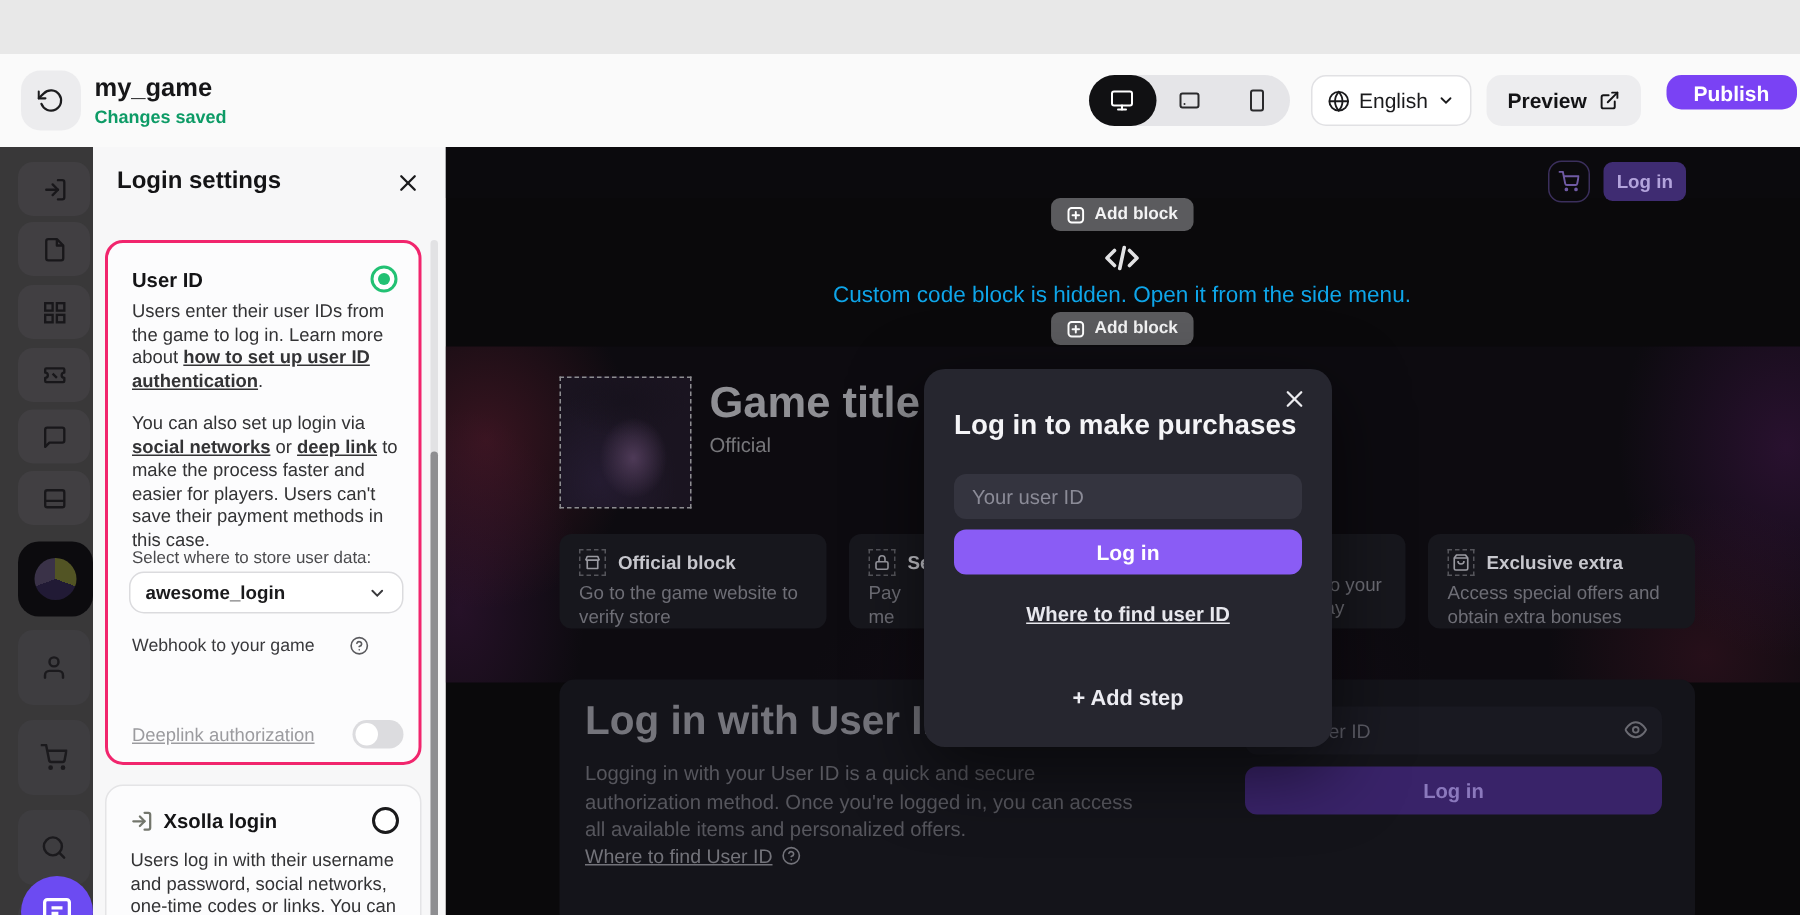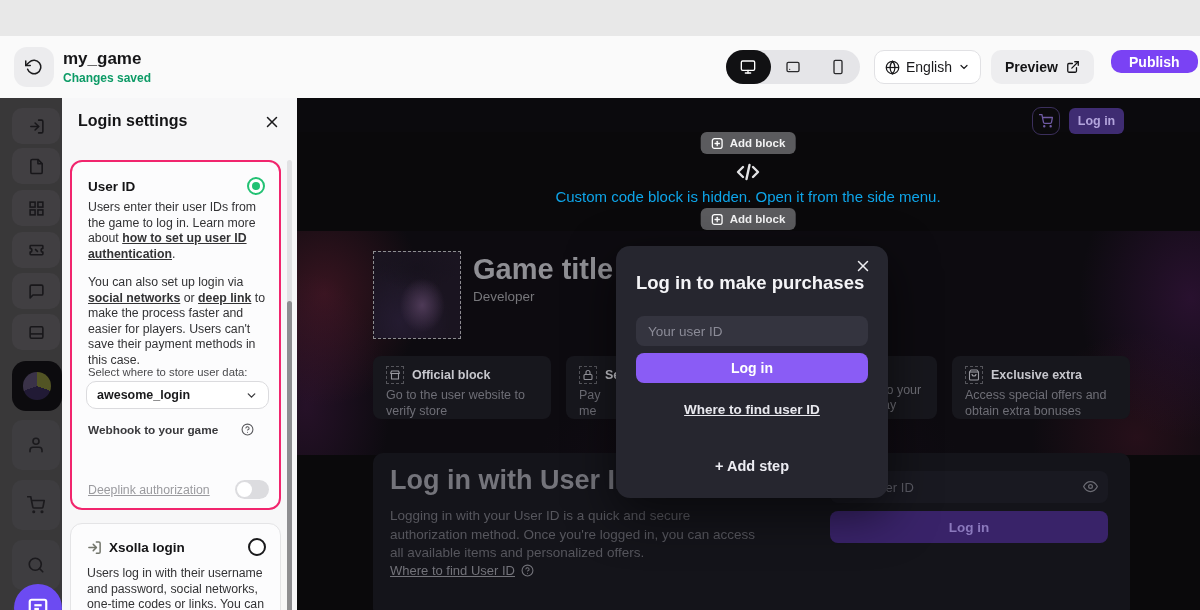--- a/index.html
+++ b/index.html
@@ -54,21 +54,21 @@
   .radio.on{border-color:#22C173;}
   .radio.on::after{content:"";position:absolute;left:3px;top:3px;width:8px;height:8px;border-radius:50%;background:#22C173;}
   .opt-text{position:absolute;left:16px;width:182px;font-size:12.3px;line-height:15.6px;color:#333335;}
   .opt-text a{color:#333335;font-weight:bold;text-decoration:underline;cursor:pointer;}
   .small-label{position:absolute;left:16px;font-size:11.3px;color:#4A4A4D;}
   .field{position:absolute;left:14px;width:183px;height:28px;background:#fff;border:1px solid #DBDBDE;border-radius:10px;}
   .select-box{display:flex;align-items:center;justify-content:space-between;padding:0 10px;cursor:pointer;}
   .select-box span{font-size:12.5px;font-weight:bold;color:#1a1a1c;}
   .field input{width:100%;height:100%;border:none;background:transparent;border-radius:10px;padding:0 9px;
                font-size:11.8px;color:#1a1a1c;font-family:"Liberation Sans",sans-serif;outline:none;}
-  .wh-label{display:flex;gap:23px;color:#39393c;font-size:11.8px;font-weight:bold;}
+  .wh-label{display:flex;align-items:center;gap:23px;color:#39393c;font-size:11.8px;}
   .toggle-row{position:absolute;left:16px;width:181px;display:flex;align-items:center;justify-content:space-between;}
   .toggle-row label{font-size:12.3px;color:#9B9B9F;text-decoration:underline;}
   .toggle{width:34px;height:19px;border-radius:10px;background:#DCDCDF;position:relative;cursor:pointer;flex:none;}
   .toggle::after{content:"";position:absolute;left:2px;top:2px;width:15px;height:15px;border-radius:50%;background:#fff;}
 
   
   .preview{position:absolute;left:297px;top:62px;width:903px;height:548px;background:#0A090B;z-index:10;overflow:hidden;}
   .hero-art{position:absolute;left:0;top:133px;width:903px;height:224px;
     background:
       radial-gradient(140px 160px at 3% 28%, rgba(122,34,56,.40), transparent 70%),
@@ -416,34 +416,34 @@
             <rect x="3" y="3" width="18" height="18" rx="4"></rect>
             <line x1="12" y1="8" x2="12" y2="16"></line>
             <line x1="8" y1="12" x2="16" y2="12"></line>
           </svg>
         </span>
       <span>Add block</span>
     </button>
 
     <div class="game-logo"></div>
     <div class="game-title">Game title</div>
-    <div class="game-dev">Developer</div>
+    <div class="game-dev">Official</div>
 
     <div class="card" style="left:76px">
       <div class="card-head">
         <span class="card-ico">
             <svg width="12" height="12" viewBox="0 0 24 24" fill="none" stroke="currentColor" stroke-width="2.2" stroke-linejoin="round">
               <path d="M3 9l2-5h14l2 5"></path>
               <rect x="5" y="9" width="14" height="11"></rect>
               <line x1="3" y1="9" x2="21" y2="9"></line>
             </svg>
           </span>
         <span>Official block</span>
       </div>
-      <div class="card-desc">Go to the user website to verify store</div>
+      <div class="card-desc">Go to the game website to verify store</div>
     </div>
 
     <div class="card" style="left:269px">
       <div class="card-head">
         <span class="card-ico">
             <svg width="12" height="12" viewBox="0 0 24 24" fill="none" stroke="currentColor" stroke-width="2.2" stroke-linejoin="round">
               <rect x="4" y="11" width="16" height="10" rx="2"></rect>
               <path d="M8 11V7a4 4 0 0 1 8 0v4"></path>
             </svg>
           </span>

